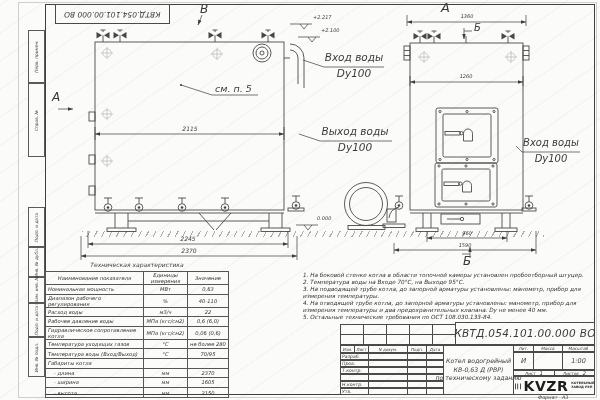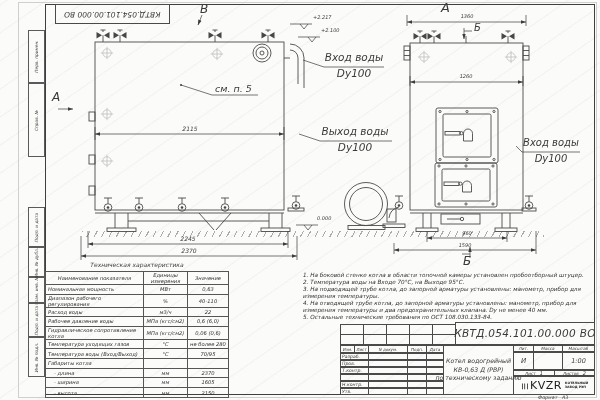--- a/index.html
+++ b/index.html
@@ -462,21 +462,21 @@
         </div>
       <div style="flex:1;gap:4px;">
           <span>Листов</span>
           <span style="font-size:5px;">2</span>
         </div>
     </div>
   </div>
 
   <div class="box" style="left:513px;top:376px;width:82px;height:19px;display:flex;align-items:center;justify-content:center;gap:3px;">
     <span style="display:inline-block;transform:rotate(90deg);font-size:8px;color:#1c1c1c;line-height:1;">☰</span>
-    <span style="font-weight:normal;font-size:11px;color:#1c1c1c;letter-spacing:.5px;">KVZR</span>
+    <span style="font-weight:bold;font-size:14px;color:#1c1c1c;letter-spacing:.5px;">KVZR</span>
     <span style="display:flex;flex-direction:column;line-height:1.15;font-size:3.2px;font-weight:bold;color:#1c1c1c;">
       <span>КОТЕЛЬНЫЙ</span>
       <span>ЗАВОД РЭП</span>
     </span>
   </div>
 
   <div class="t" style="left:538px;top:395px;font-size:4.8px;">
     <span>Формат</span>&nbsp;&nbsp;
     <span>А3</span>
   </div>

